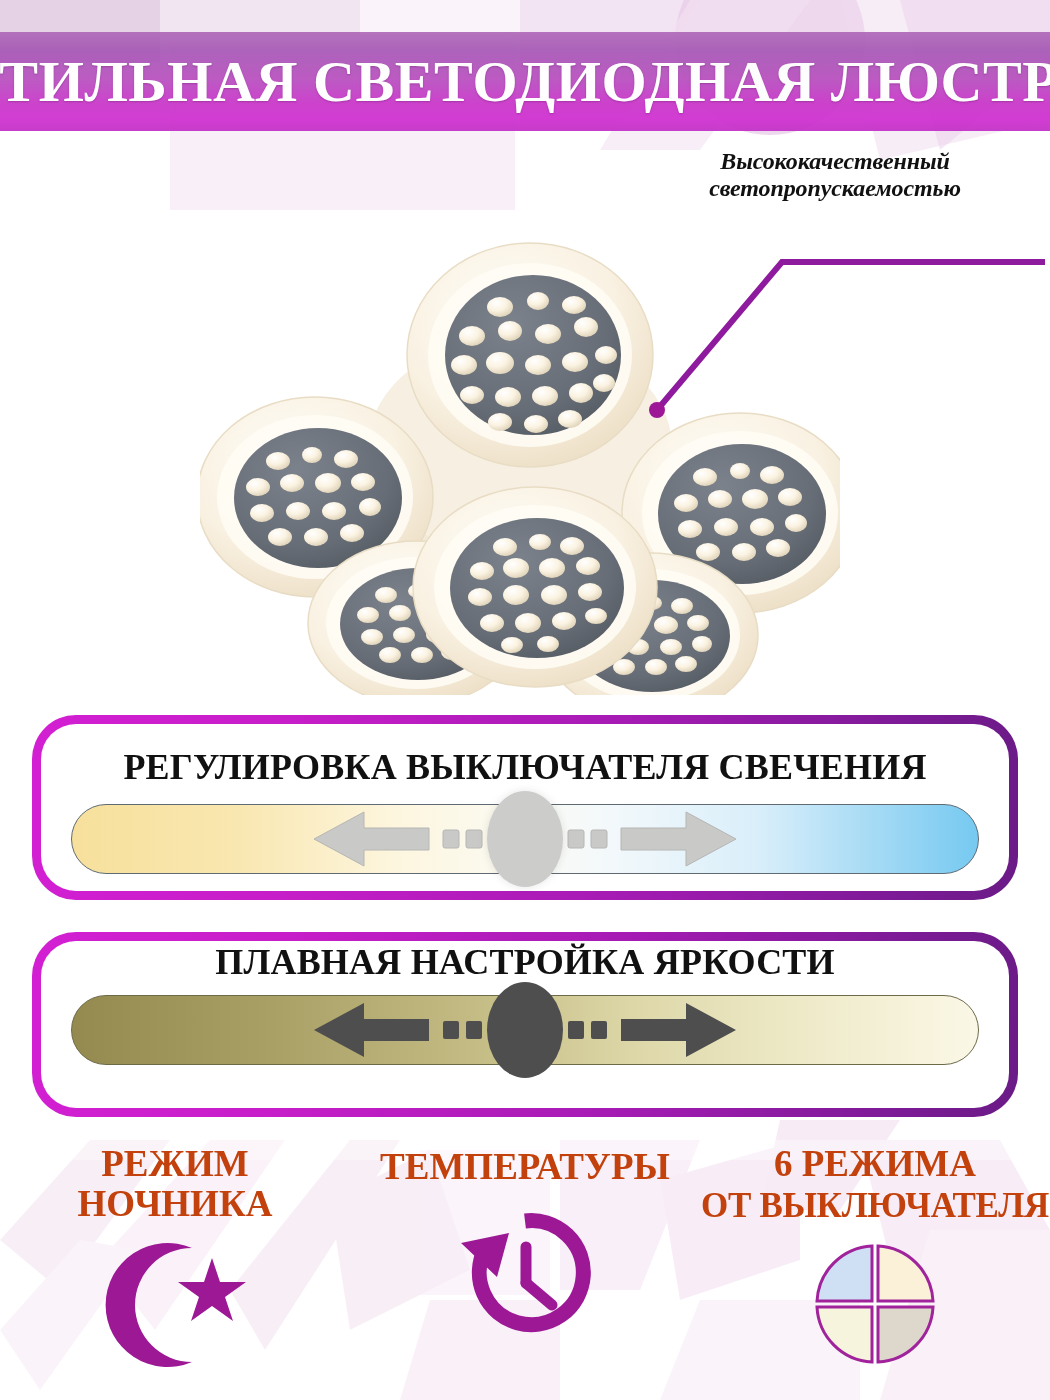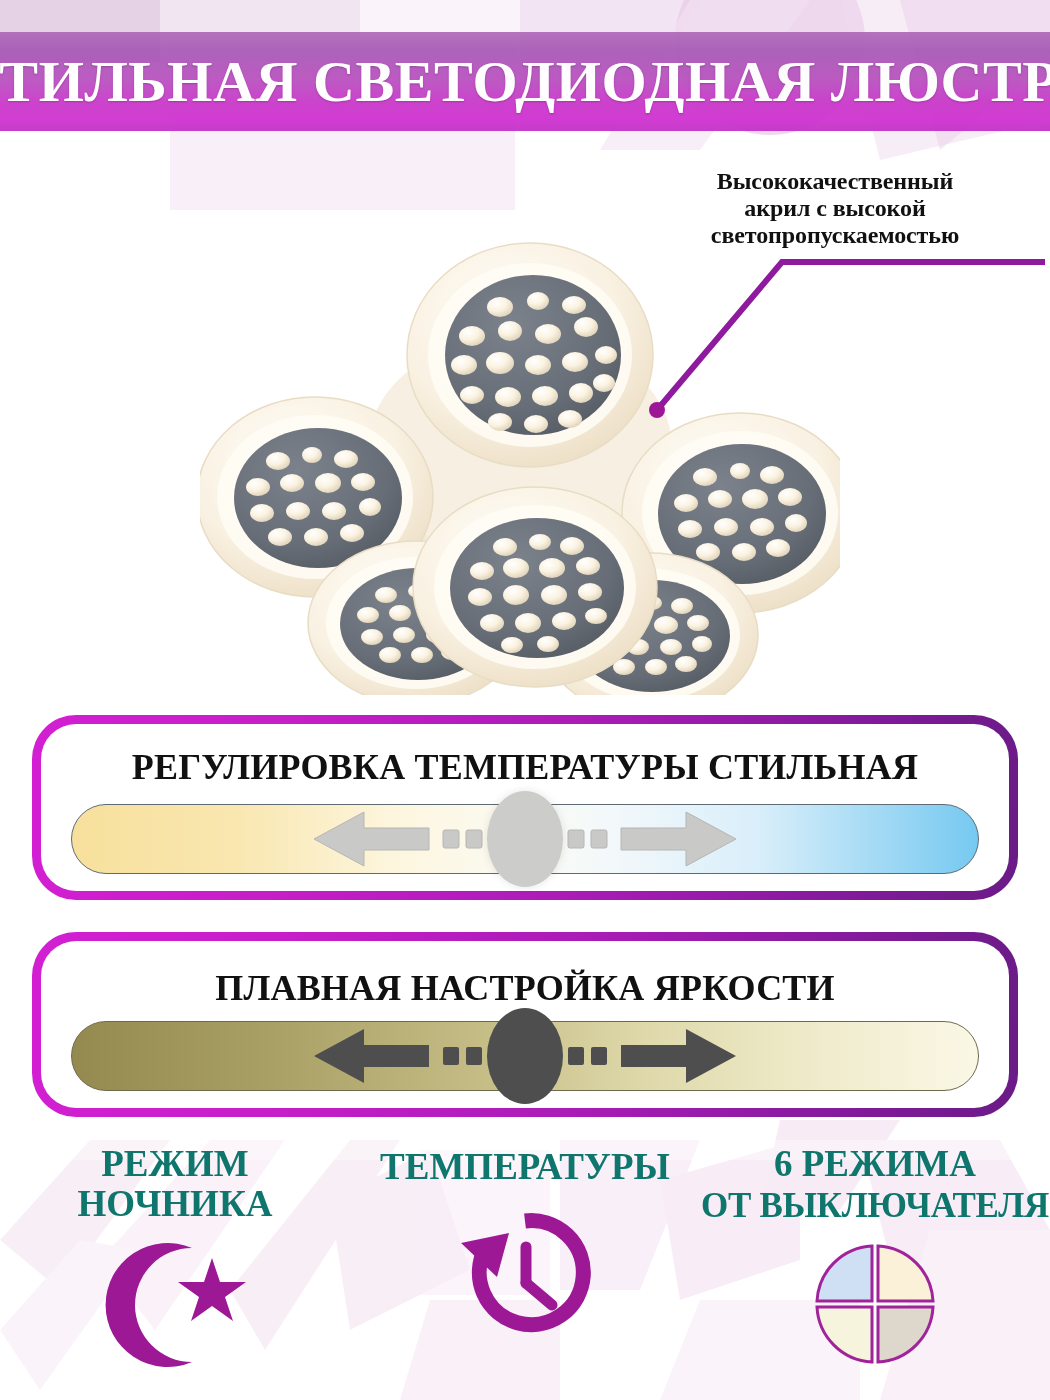--- a/index.html
+++ b/index.html
@@ -26,21 +26,21 @@
     color:#ffffff;
     font-size:57px;
     font-weight:bold;
     letter-spacing:.5px;
     white-space:nowrap;
     text-shadow:0 1px 2px rgba(90,0,90,.35);
     transform:scaleX(1.02);
   }
 
   
-  #callout{ position:absolute; left:620px; top:168px; width:430px; z-index:6; }
+  #callout{ position:absolute; left:620px; top:148px; width:430px; z-index:6;font-style:italic; }
   #callout-text{
     text-align:center; color:#111; font-size:24px; line-height:1.13;
     font-weight:bold; letter-spacing:-.1px;
   }
   #callout-svg{ position:absolute; left:630px; top:240px; z-index:5; }
 
   
   #product{ position:absolute; left:200px; top:235px; width:640px; height:460px; z-index:4; }
 
   
@@ -56,21 +56,21 @@
     z-index:6;
   }
   #card-temperature{ top:715px; height:185px; }
   #card-brightness{ top:932px; height:185px; }
 
   .card-title{
     text-align:center; color:#111; font-weight:bold;
     white-space:nowrap;
   }
   #title-temperature{ font-size:36px; margin-top:22px; letter-spacing:.2px; }
-  #title-brightness{ font-size:36px; margin-top:26px; letter-spacing:.2px; }
+  #title-brightness{ font-size:36px; letter-spacing:.2px; }
 
   .slider-wrap{ position:relative; margin:16px auto 0; }
   #slider-temperature{ width:908px; height:70px; }
   #slider-brightness{ width:908px; height:70px; margin-top:12px; }
 
   .slider-bar{
     position:absolute; left:0; top:0; width:100%; height:100%;
     border-radius:35px; border:1px solid #8a8a6a;
   }
   #bar-temperature{
@@ -94,21 +94,21 @@
 
   .arrows{ position:absolute; inset:0; z-index:3; }
 
   
   #features{
     position:absolute; left:0; top:1145px; width:1050px; height:255px;
     display:flex; z-index:6;
   }
   .feature{ flex:1; display:flex; flex-direction:column; align-items:center; }
   .feature-title{
-    text-align:center; color:#0f766e; font-weight:bold; line-height:1.0;
+    text-align:center; color:#c2410c; font-weight:bold; line-height:1.0;
     white-space:nowrap;
   }
   .feature-title .l1{ display:block; font-size:37px; }
   .feature-title .l2{ display:block; font-size:37px; margin-top:3px; }
   #feature-modes .l2{ font-size:35px; margin-top:6px; letter-spacing:-.3px; }
   .feature-icon{ margin-top:18px; }
 </style>
 </head>
 <body>
 
@@ -331,31 +331,30 @@
         <ellipse cx="396" cy="381" rx="11" ry="8"></ellipse>
       <ellipse cx="312" cy="410" rx="11" ry="8"></ellipse>
         <ellipse cx="348" cy="409" rx="11" ry="8"></ellipse>
     </g>
   </g>
 </svg>
 
 <div id="callout">
   <div id="callout-text">
     <div>Высококачественный</div>
-    <div>акрил с высокой</div>
     <div>светопропускаемостью</div>
   </div>
 </div>
 <svg id="callout-svg" width="420" height="185" viewBox="0 0 420 185">
   <polyline points="27,170 152,22 415,22" fill="none" stroke="#8e1a9e" stroke-width="6" stroke-linejoin="miter" stroke-linecap="butt"></polyline>
   <circle cx="27" cy="170" r="8" fill="#9c1896"></circle>
 </svg>
 
 <div class="feature-card" id="card-temperature">
-  <div class="card-title" id="title-temperature">РЕГУЛИРОВКА ТЕМПЕРАТУРЫ СТИЛЬНАЯ</div>
+  <div class="card-title" id="title-temperature">РЕГУЛИРОВКА ВЫКЛЮЧАТЕЛЯ СВЕЧЕНИЯ</div>
   <div class="slider-wrap" id="slider-temperature">
     <div class="slider-bar" id="bar-temperature"></div>
     <svg class="arrows" width="908" height="70" viewBox="0 0 908 70">
       <g fill="#c9c9c7" stroke="#b6b6b4" stroke-width="1">
         <polygon points="243,35 293,8 293,24 358,24 358,46 293,46 293,62"></polygon>
         <rect x="372" y="26" width="16" height="18" rx="2"></rect>
         <rect x="395" y="26" width="16" height="18" rx="2"></rect>
         <rect x="418" y="26" width="16" height="18" rx="2"></rect>
         <rect x="474" y="26" width="16" height="18" rx="2"></rect>
         <rect x="497" y="26" width="16" height="18" rx="2"></rect>

